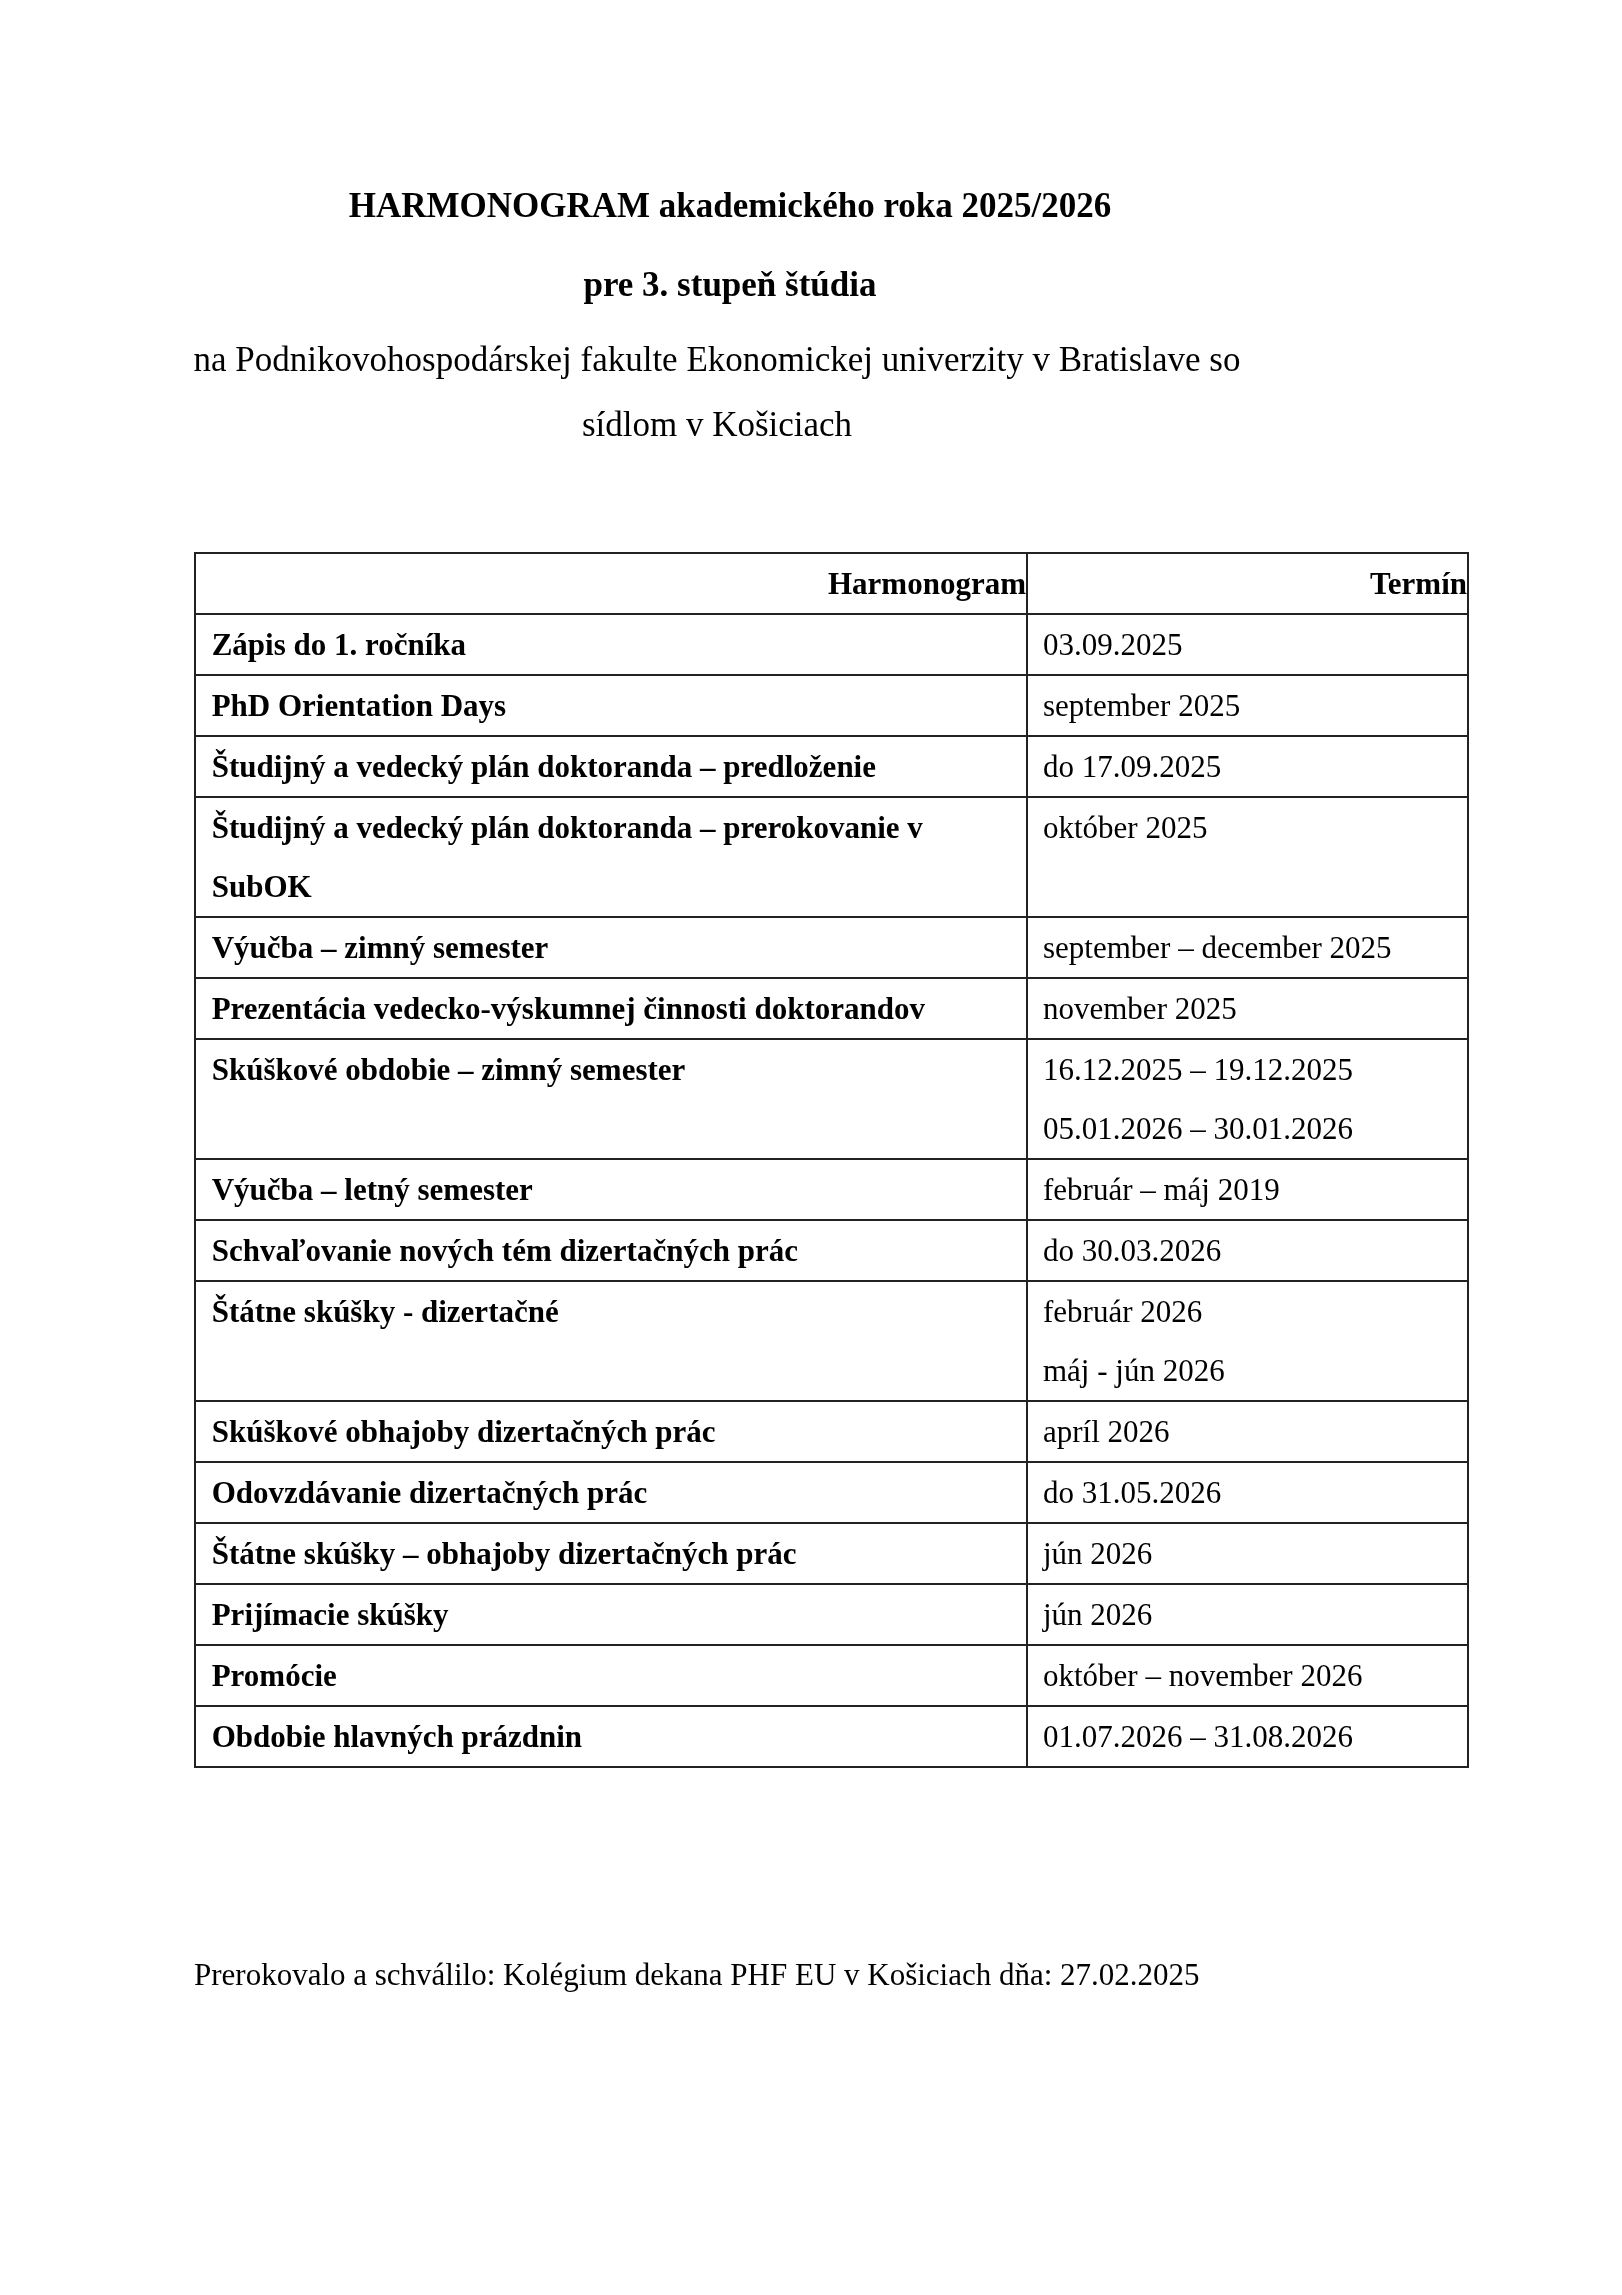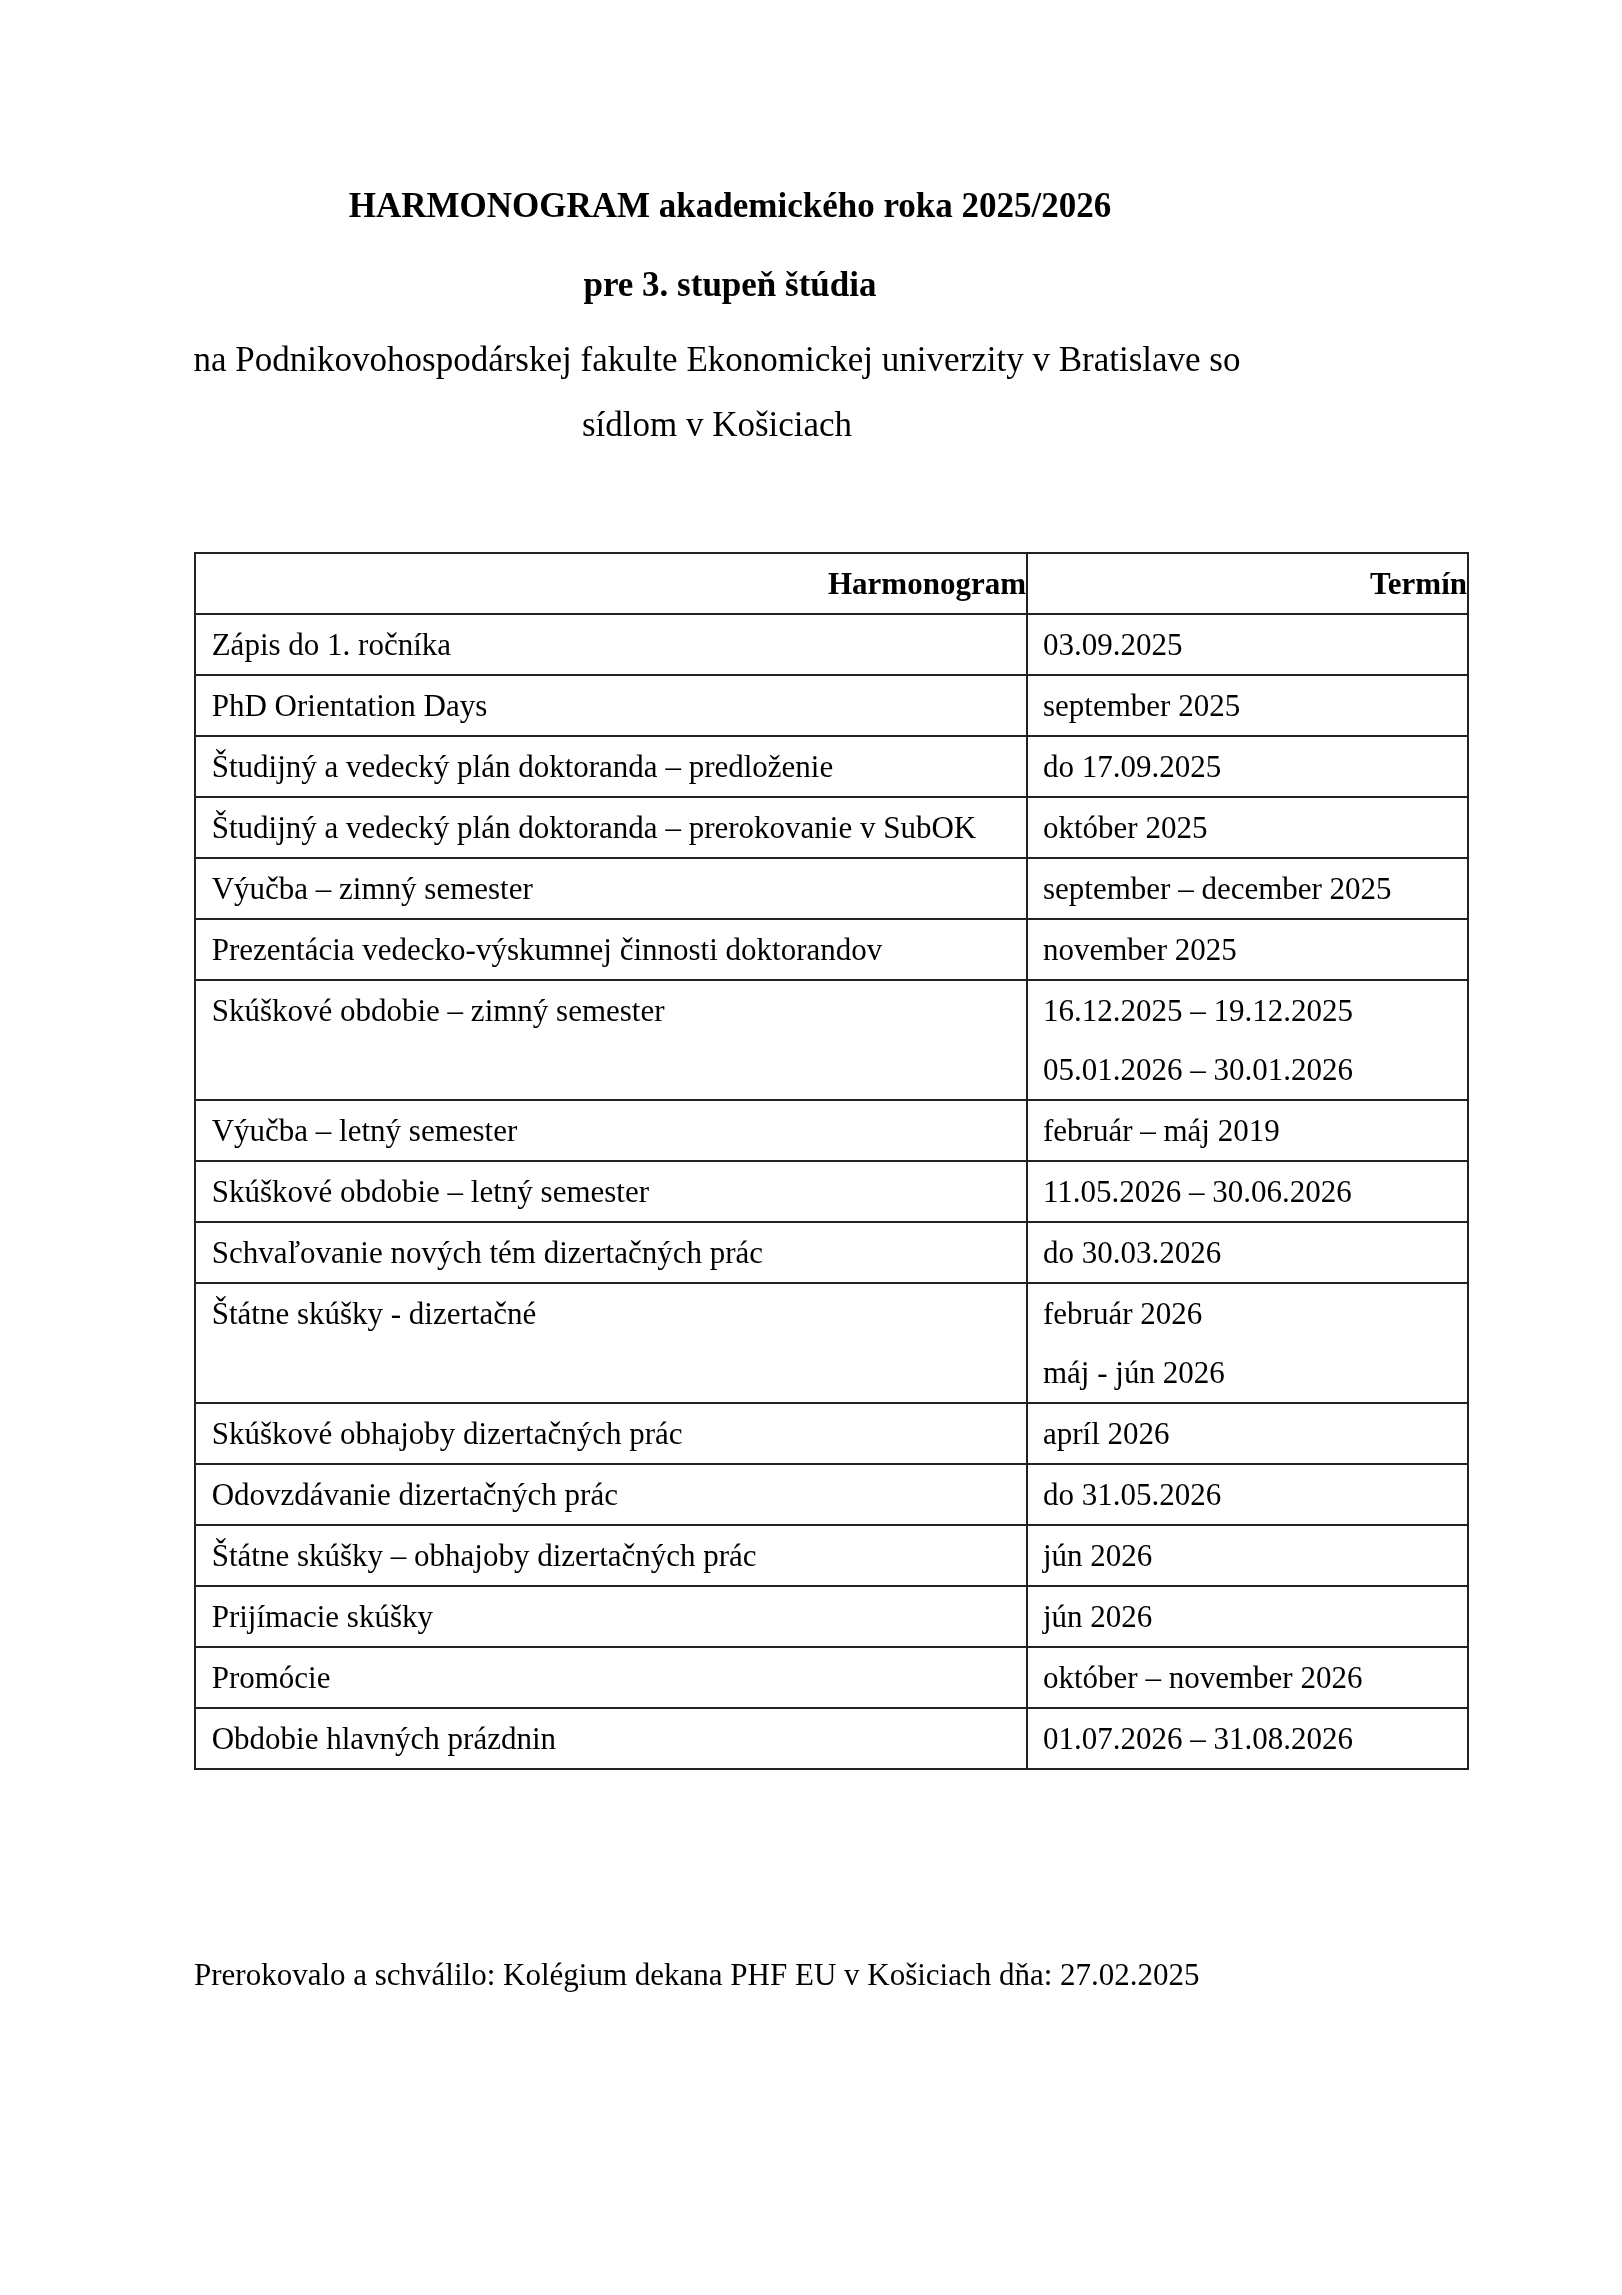--- a/index.html
+++ b/index.html
@@ -5,21 +5,21 @@
   html, body { margin:0; padding:0; background:#ffffff; }
   body { width:1622px; height:2295px; position:relative; overflow:hidden;
          font-family:"Liberation Serif","DejaVu Serif",serif; color:#000; }
   .title { position:absolute; left:0; width:1460px; text-align:center; font-weight:bold; font-size:35px; }
   #t1 { top:186px; }
   #t2 { top:265px; }
   .sub { position:absolute; left:0; width:1434px; text-align:center; font-size:35px; line-height:65px; top:327px; }
   table { position:absolute; left:194px; top:552px; width:1273px; border-collapse:collapse; table-layout:fixed; }
   td, th { border:2px solid #222; font-size:31px; line-height:59px; vertical-align:top; padding:0 0 0 15.7px; }
   th { text-align:right; padding:0; font-weight:bold; }
-  td.c1 { font-weight:normal;margin-left:48px; }
+  td.c1 { font-weight:bold;margin-left:48px; }
   col.a { width:832px; }
   col.b { width:441px; }
   td.c2 { padding-left:15px; border-left:1.3px solid #222; }
   .foot { position:absolute; left:194px; top:1957px; font-size:31px; }
   .line { display:block; }
 </style>
 </head>
 <body>
 
 <div id="t1" class="title">HARMONOGRAM akademického roka 2025/2026</div>
@@ -84,26 +84,20 @@
           <span class="line">05.01.2026 – 30.01.2026</span>
         </td>
       </tr>
       <tr>
         <td class="c1">Výučba – letný semester</td>
         <td class="c2">
           <span class="line">február – máj 2019</span>
         </td>
       </tr>
       <tr>
-        <td class="c1">Skúškové obdobie – letný semester</td>
-        <td class="c2">
-          <span class="line">11.05.2026 – 30.06.2026</span>
-        </td>
-      </tr>
-      <tr>
         <td class="c1">Schvaľovanie nových tém dizertačných prác</td>
         <td class="c2">
           <span class="line">do 30.03.2026</span>
         </td>
       </tr>
       <tr>
         <td class="c1">Štátne skúšky - dizertačné</td>
         <td class="c2">
           <span class="line">február 2026</span>
           <span class="line">máj - jún 2026</span>

